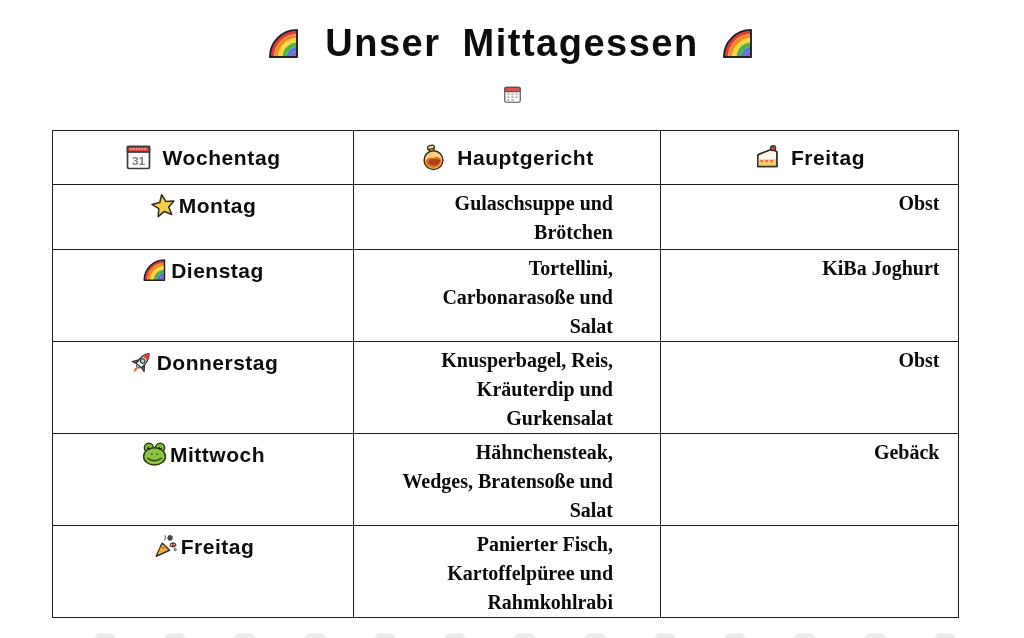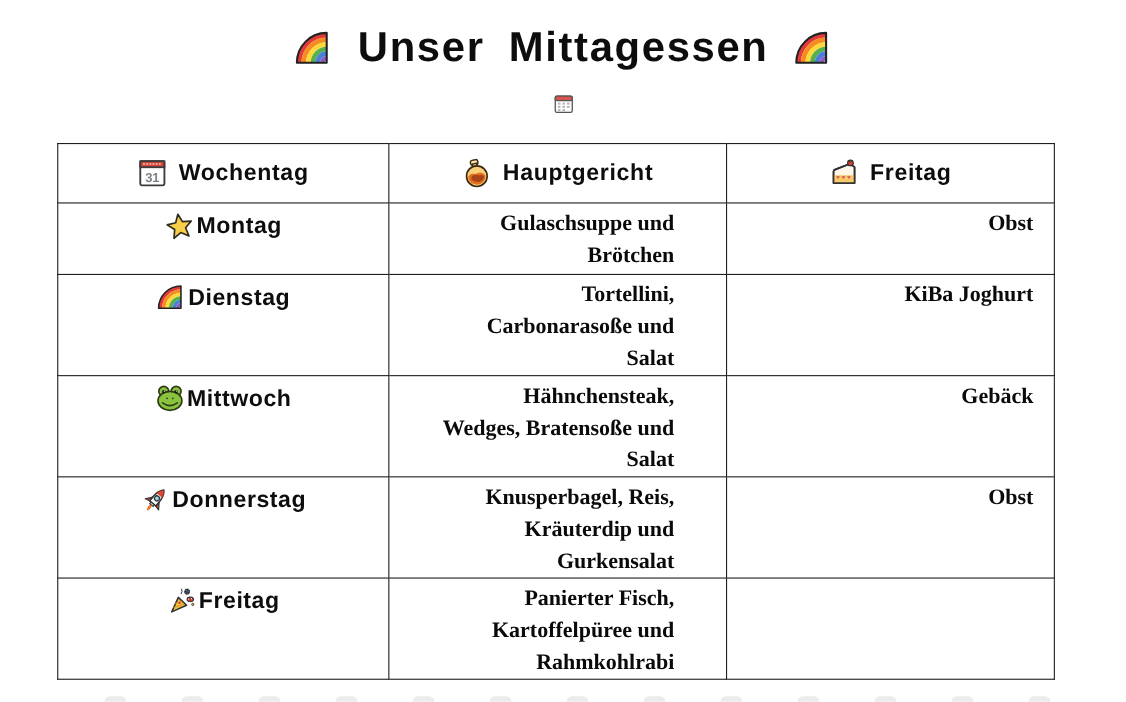--- a/index.html
+++ b/index.html
@@ -244,66 +244,66 @@
      </td>
      <td>
        <div class="dessert-text">KiBa Joghurt</div>
      </td>
       </tr>
       <tr>
         <td>
        <div class="day-wrap">
          <span class="icon day-icon">
               <svg viewBox="0 0 36 36">
+    <g transform="rotate(40 18 18)">
+      <path d="M18,2.5 C22,6.5 23,12.5 23,17.5 L23,23.5 L13,23.5 L13,17.5 C13,12.5 14,6.5 18,2.5 Z" fill="#f4f6f8" stroke="#333" stroke-width="1.9" stroke-linejoin="round"></path>
+      <path d="M18,2.8 C20.4,5.3 21.7,8.2 22.2,10.8 L13.8,10.8 C14.3,8.2 15.6,5.3 18,2.8 Z" fill="#e0452f"></path>
+      <circle cx="18" cy="15.5" r="3" fill="#9adcf0" stroke="#333" stroke-width="1.5"></circle>
+      <path d="M13,17.5 L7.5,25 L13,23.5 Z" fill="#e0452f" stroke="#333" stroke-width="1.5" stroke-linejoin="round"></path>
+      <path d="M23,17.5 L28.5,25 L23,23.5 Z" fill="#e0452f" stroke="#333" stroke-width="1.5" stroke-linejoin="round"></path>
+      <rect x="15.3" y="23.5" width="5.4" height="2.6" fill="#c9cdd2" stroke="#333" stroke-width="1.2"></rect>
+      <path d="M18,26.5 Q20.5,29.5 18,33.5 Q15.5,29.5 18,26.5 Z" fill="#f7a825" stroke="#e2641b" stroke-width="1.2"></path>
+    </g>
+  </svg>
+            </span>
+         <span class="day-label">Donnerstag</span>
+       </div>
+     </td>
+     <td>
+       <div class="main-text">Knusperbagel, Reis, Kräuterdip und Gurkensalat</div>
+     </td>
+     <td>
+       <div class="dessert-text">Obst</div>
+     </td>
+      </tr>
+      <tr>
+        <td>
+       <div class="day-wrap">
+         <span class="icon day-icon">
+              <svg viewBox="0 0 36 36">
     <circle cx="10.5" cy="9" r="6" fill="#8ac43f" stroke="#2f3b12" stroke-width="2"></circle>
     <circle cx="25.5" cy="9" r="6" fill="#8ac43f" stroke="#2f3b12" stroke-width="2"></circle>
     <ellipse cx="18" cy="20.5" rx="14.5" ry="11.5" fill="#8ac43f" stroke="#2f3b12" stroke-width="2"></ellipse>
     <circle cx="10.5" cy="9.5" r="2.1" fill="#1c1c1c"></circle>
     <circle cx="25.5" cy="9.5" r="2.1" fill="#1c1c1c"></circle>
     <circle cx="11.2" cy="8.8" r="0.7" fill="#fff"></circle>
     <circle cx="26.2" cy="8.8" r="0.7" fill="#fff"></circle>
     <circle cx="14.5" cy="17.5" r="1.1" fill="#2f3b12"></circle>
     <circle cx="21.5" cy="17.5" r="1.1" fill="#2f3b12"></circle>
     <path d="M9,23 Q18,29.5 27,23" fill="none" stroke="#2f3b12" stroke-width="2" stroke-linecap="round"></path>
   </svg>
             </span>
          <span class="day-label">Mittwoch</span>
        </div>
      </td>
      <td>
        <div class="main-text">Hähnchensteak, Wedges, Bratensoße und Salat</div>
      </td>
      <td>
        <div class="dessert-text">Gebäck</div>
-     </td>
-      </tr>
-      <tr>
-        <td>
-       <div class="day-wrap">
-         <span class="icon day-icon">
-              <svg viewBox="0 0 36 36">
-    <g transform="rotate(40 18 18)">
-      <path d="M18,2.5 C22,6.5 23,12.5 23,17.5 L23,23.5 L13,23.5 L13,17.5 C13,12.5 14,6.5 18,2.5 Z" fill="#f4f6f8" stroke="#333" stroke-width="1.9" stroke-linejoin="round"></path>
-      <path d="M18,2.8 C20.4,5.3 21.7,8.2 22.2,10.8 L13.8,10.8 C14.3,8.2 15.6,5.3 18,2.8 Z" fill="#e0452f"></path>
-      <circle cx="18" cy="15.5" r="3" fill="#9adcf0" stroke="#333" stroke-width="1.5"></circle>
-      <path d="M13,17.5 L7.5,25 L13,23.5 Z" fill="#e0452f" stroke="#333" stroke-width="1.5" stroke-linejoin="round"></path>
-      <path d="M23,17.5 L28.5,25 L23,23.5 Z" fill="#e0452f" stroke="#333" stroke-width="1.5" stroke-linejoin="round"></path>
-      <rect x="15.3" y="23.5" width="5.4" height="2.6" fill="#c9cdd2" stroke="#333" stroke-width="1.2"></rect>
-      <path d="M18,26.5 Q20.5,29.5 18,33.5 Q15.5,29.5 18,26.5 Z" fill="#f7a825" stroke="#e2641b" stroke-width="1.2"></path>
-    </g>
-  </svg>
-            </span>
-         <span class="day-label">Donnerstag</span>
-       </div>
-     </td>
-     <td>
-       <div class="main-text">Knusperbagel, Reis, Kräuterdip und Gurkensalat</div>
-     </td>
-     <td>
-       <div class="dessert-text">Obst</div>
      </td>
       </tr>
       <tr>
         <td>
        <div class="day-wrap">
          <span class="icon day-icon">
               <svg viewBox="0 0 36 36">
     <path d="M5.5,31 L13.5,13.5 L23.5,23 Z" fill="#f5c242" stroke="#333" stroke-width="1.9" stroke-linejoin="round"></path>
     <path d="M10,21 L17.5,18.5" stroke="#d89a23" stroke-width="1.4" fill="none"></path>
     <path d="M8,26 L20,21.5" stroke="#d89a23" stroke-width="1.4" fill="none"></path>

